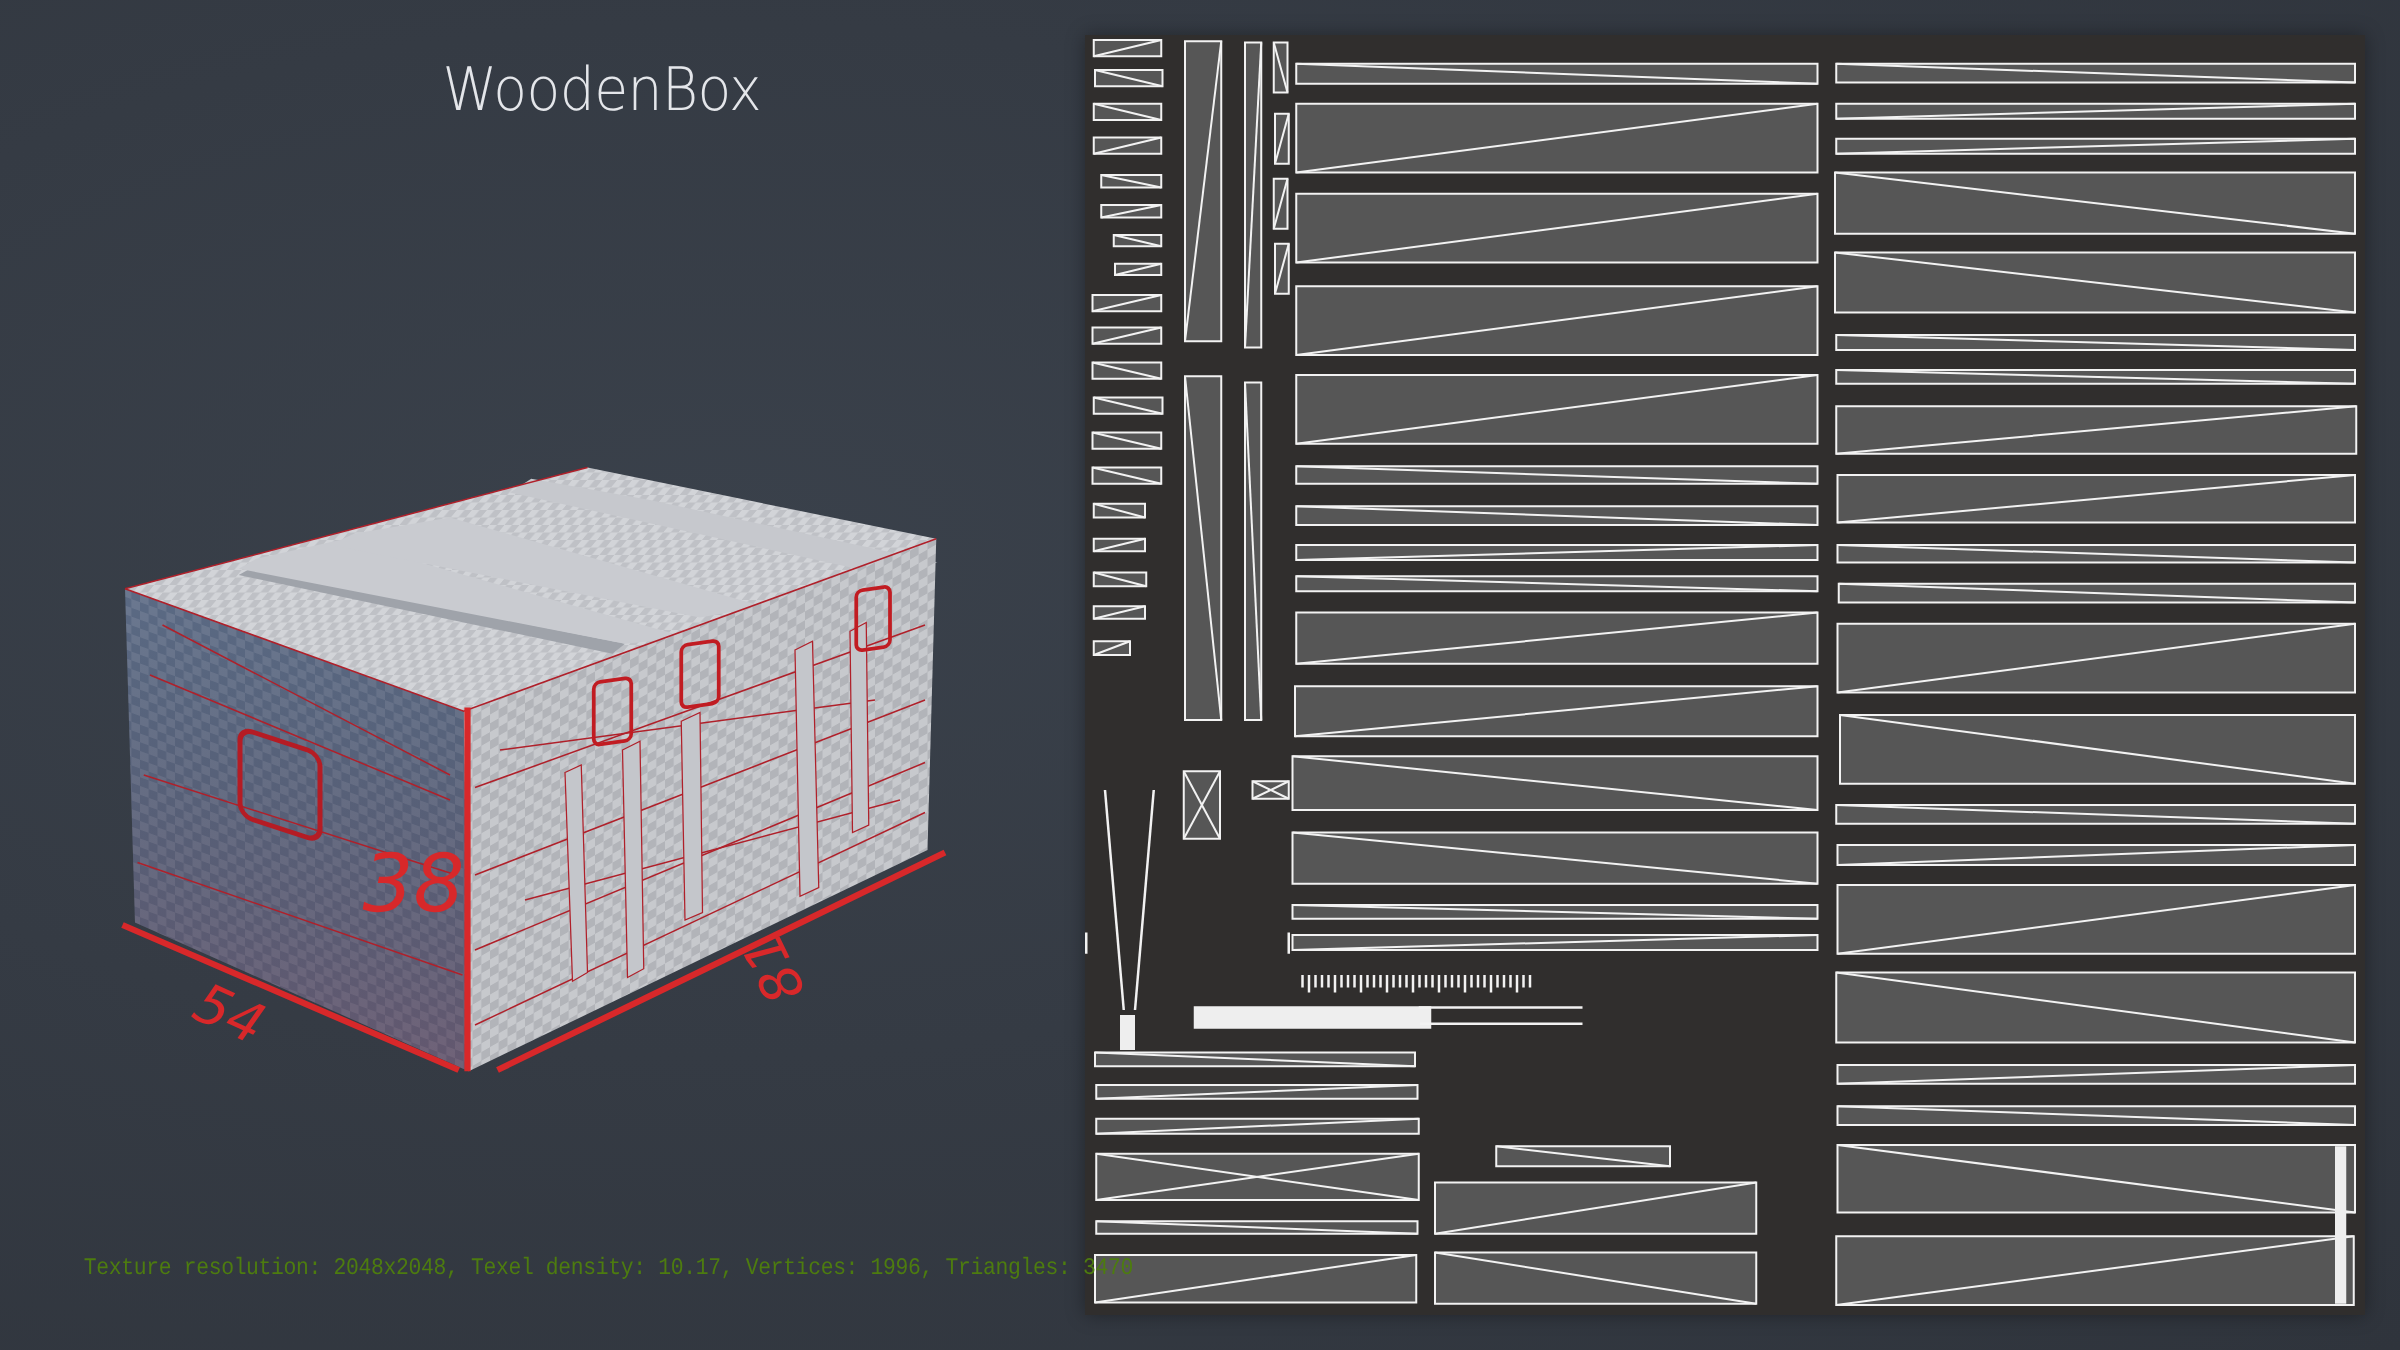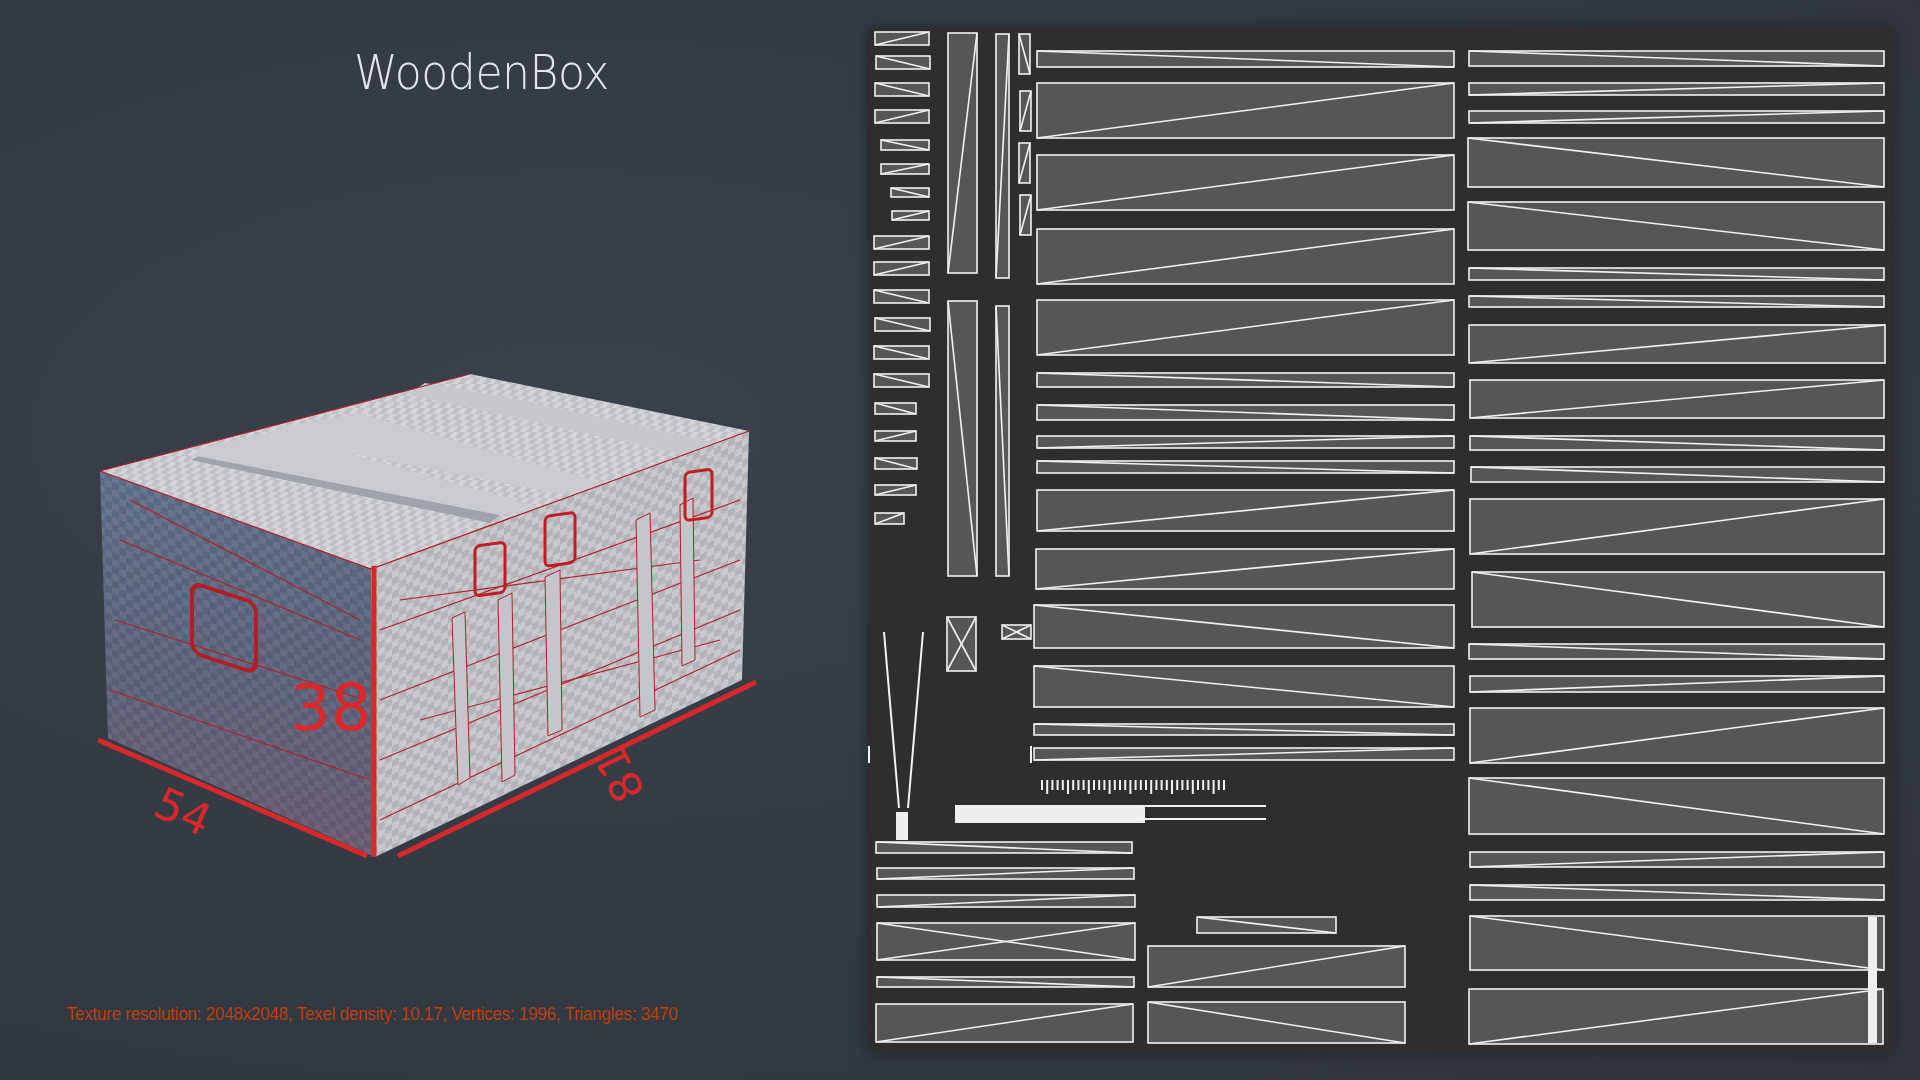--- a/index.html
+++ b/index.html
@@ -3,24 +3,24 @@
 <meta charset="utf-8">
 <style>
   html,body{margin:0;padding:0;}
   body{width:1920px;height:1080px;overflow:hidden;position:relative;
     background:radial-gradient(ellipse at 30% 40%, #3a414b 0%, #353b44 45%, #2f343c 100%);
     font-family:"Liberation Sans", sans-serif;}
   .title{position:absolute;left:0;width:868px;top:44px;text-align:center;
     font-family:"DejaVu Sans", sans-serif;font-weight:200;font-size:48px;
     color:#e4e6ea;letter-spacing:-0.5px;padding-left:48px;}
   .title span{display:inline-block;transform:scaleX(0.92);}
-  .stats{position:absolute;left:67px;top:1003px;font-size:19px;color:#c2410c;
-    font-family:Liberation Sans, sans-serif;letter-spacing:-0.3px;}
+  .stats{position:absolute;left:67px;top:1003px;font-size:19px;color:#4d7c0f;
+    font-family:Liberation Mono, monospace;letter-spacing:-0.3px;}
   .stats span{display:inline-block;transform:scaleX(0.9);transform-origin:left center;}
-  .viewport{position:absolute;left:0;top:0;width:868px;height:1080px;}
+  .viewport{position:absolute;left:0;top:0;width:868px;height:1080px;font-style:italic;}
   .uv-panel{position:absolute;left:868px;top:28px;width:1024px;height:1024px;
     background:#302e2d;box-shadow:0 0 14px rgba(0,0,0,0.35);}
   .uv-panel svg{position:absolute;left:0;top:0;}
   .dim-label{position:absolute;color:#d8282a;font-family:"DejaVu Sans", sans-serif;
     font-weight:400;line-height:1;}
 </style>
 </head>
 <body>
 
 <div class="title"><span>WoodenBox</span></div>

